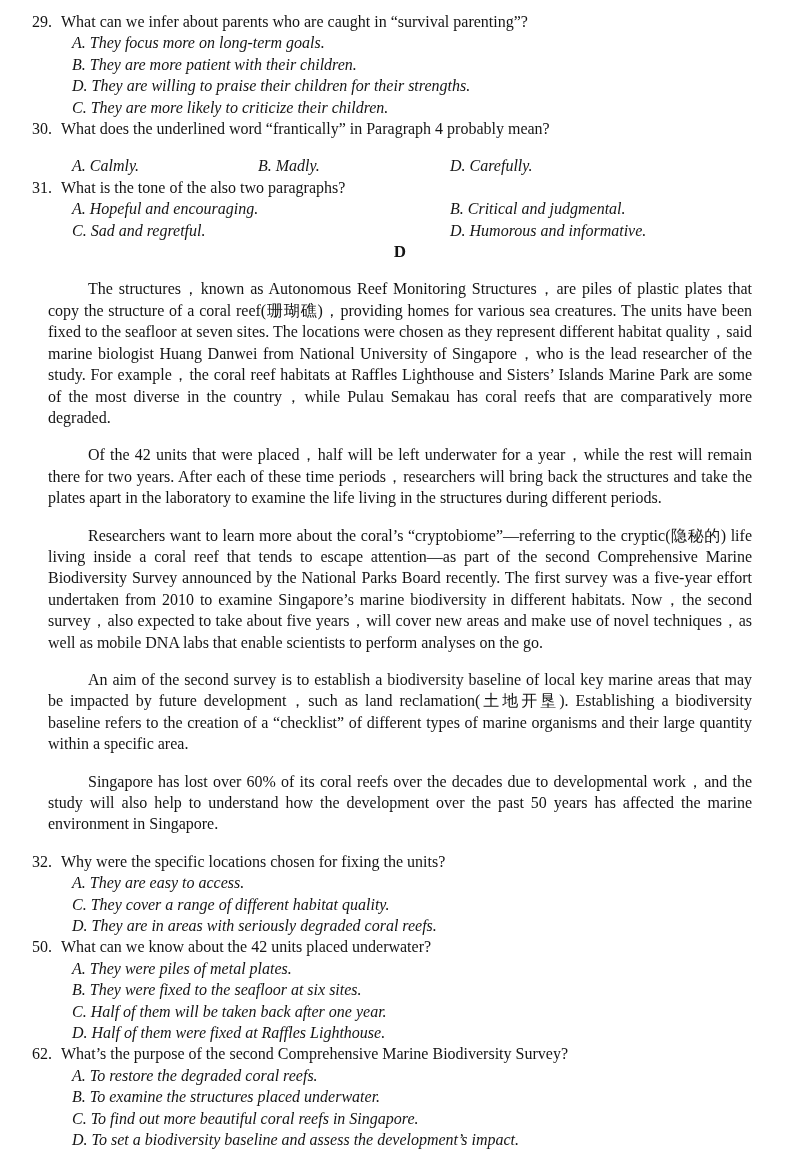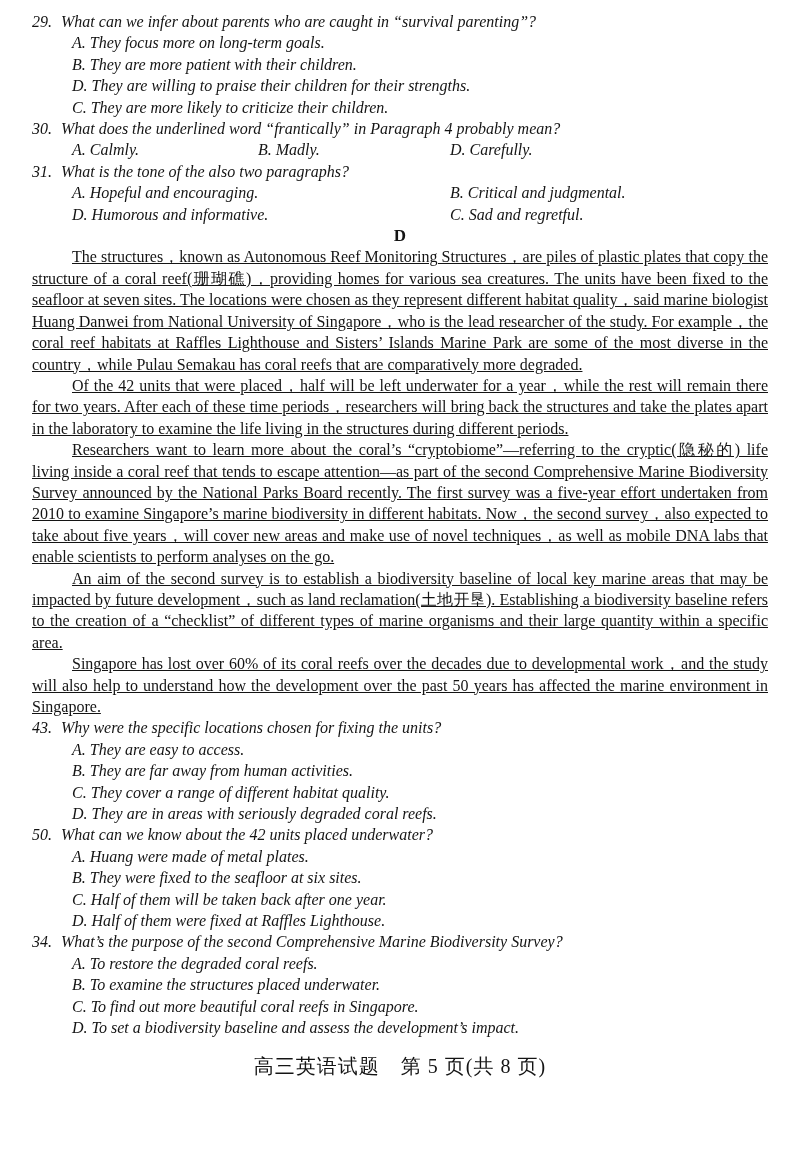--- a/index.html
+++ b/index.html
@@ -3,35 +3,35 @@
 <meta charset="utf-8">
 <style>
   html, body { margin: 0; padding: 0; background: #ffffff; }
   body {
     width: 800px; height: 1166px; overflow: hidden;
     font-family: "Liberation Serif", "DejaVu Serif", serif;
     font-size: 16px; line-height: 21.4px; color: #141414;
   }
   .page { padding: 11px 32px 0 32px; }
 
-  .q-line { display: flex; font-style: italic; }
+  .q-line { display: flex; }
   .q-num { flex: 0 0 29px; }
   .q-stem { flex: 1; }
 
   .options { padding-left: 40px; }
   .options .opt { display: block; font-style: italic; }
-  .options.row4 { display: grid; grid-template-columns: 186px 192px 190px 1fr; }
+  .options.row4 { display: grid; grid-template-columns: 186px 192px 190px 1fr; margin-top: 16px; }
   .options.row4 .opt { display: block; }
   .options.grid2 { display: grid; grid-template-columns: 378px 1fr; }
   .options.grid2 .opt { display: block; }
 
   .section-label { text-align: center; font-weight: bold; font-size: 17px; }
 
   .passage p {
-    margin: 0; text-align: justify; text-indent: 40px; text-decoration: underline;
+    margin: 16px; text-align: justify; text-indent: 40px;
   }
 
   .footer {
     text-align: center; margin-top: 17px; font-size: 20px;
     letter-spacing: 1px;
   }
 </style>
 </head>
 <body>
 
@@ -63,64 +63,63 @@
   </div>
 
   <div class="question">
     <div class="q-line">
       <span class="q-num">31.</span>
       <span class="q-stem">What is the tone of the also two paragraphs?</span>
     </div>
     <div class="options grid2">
       <span class="opt">A. Hopeful and encouraging.</span>
       <span class="opt">B. Critical and judgmental.</span>
+      <span class="opt">C. Sad and regretful.</span>
       <span class="opt">D. Humorous and informative.</span>
-      <span class="opt">C. Sad and regretful.</span>
     </div>
   </div>
 
   <div class="section-label">D</div>
 
   <div class="passage">
     <p>The structures，known as Autonomous Reef Monitoring Structures，are piles of plastic plates that copy the structure of a coral reef(珊瑚礁)，providing homes for various sea creatures. The units have been fixed to the seafloor at seven sites. The locations were chosen as they represent different habitat quality，said marine biologist Huang Danwei from National University of Singapore，who is the lead researcher of the study. For example，the coral reef habitats at Raffles Lighthouse and Sisters’ Islands Marine Park are some of the most diverse in the country，while Pulau Semakau has coral reefs that are comparatively more degraded.</p>
     <p>Of the 42 units that were placed，half will be left underwater for a year，while the rest will remain there for two years. After each of these time periods，researchers will bring back the structures and take the plates apart in the laboratory to examine the life living in the structures during different periods.</p>
     <p>Researchers want to learn more about the coral’s “cryptobiome”—referring to the cryptic(隐秘的) life living inside a coral reef that tends to escape attention—as part of the second Comprehensive Marine Biodiversity Survey announced by the National Parks Board recently. The first survey was a five-year effort undertaken from 2010 to examine Singapore’s marine biodiversity in different habitats. Now，the second survey，also expected to take about five years，will cover new areas and make use of novel techniques，as well as mobile DNA labs that enable scientists to perform analyses on the go.</p>
     <p>An aim of the second survey is to establish a biodiversity baseline of local key marine areas that may be impacted by future development，such as land reclamation(土地开垦). Establishing a biodiversity baseline refers to the creation of a “checklist” of different types of marine organisms and their large quantity within a specific area.</p>
     <p>Singapore has lost over 60% of its coral reefs over the decades due to developmental work，and the study will also help to understand how the development over the past 50 years has affected the marine environment in Singapore.</p>
   </div>
 
   <div class="question">
     <div class="q-line">
-      <span class="q-num">43.</span>
+      <span class="q-num">32.</span>
       <span class="q-stem">Why were the specific locations chosen for fixing the units?</span>
     </div>
     <div class="options">
       <span class="opt">A. They are easy to access.</span>
-      <span class="opt">B. They are far away from human activities.</span>
       <span class="opt">C. They cover a range of different habitat quality.</span>
       <span class="opt">D. They are in areas with seriously degraded coral reefs.</span>
     </div>
   </div>
 
   <div class="question">
     <div class="q-line">
       <span class="q-num">50.</span>
       <span class="q-stem">What can we know about the 42 units placed underwater?</span>
     </div>
     <div class="options">
-      <span class="opt">A. Huang were made of metal plates.</span>
+      <span class="opt">A. They were piles of metal plates.</span>
       <span class="opt">B. They were fixed to the seafloor at six sites.</span>
       <span class="opt">C. Half of them will be taken back after one year.</span>
       <span class="opt">D. Half of them were fixed at Raffles Lighthouse.</span>
     </div>
   </div>
 
   <div class="question">
     <div class="q-line">
-      <span class="q-num">34.</span>
+      <span class="q-num">62.</span>
       <span class="q-stem">What’s the purpose of the second Comprehensive Marine Biodiversity Survey?</span>
     </div>
     <div class="options">
       <span class="opt">A. To restore the degraded coral reefs.</span>
       <span class="opt">B. To examine the structures placed underwater.</span>
       <span class="opt">C. To find out more beautiful coral reefs in Singapore.</span>
       <span class="opt">D. To set a biodiversity baseline and assess the development’s impact.</span>
     </div>
   </div>
 

